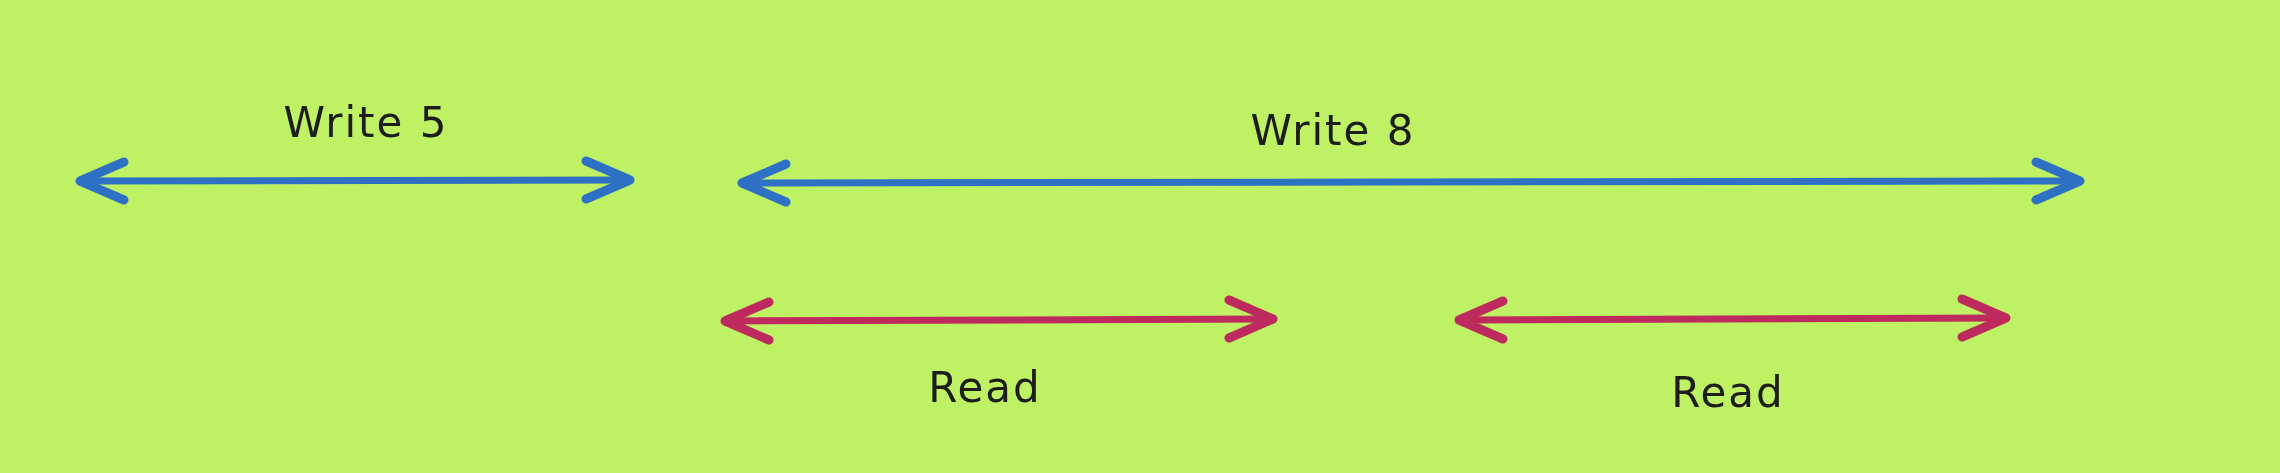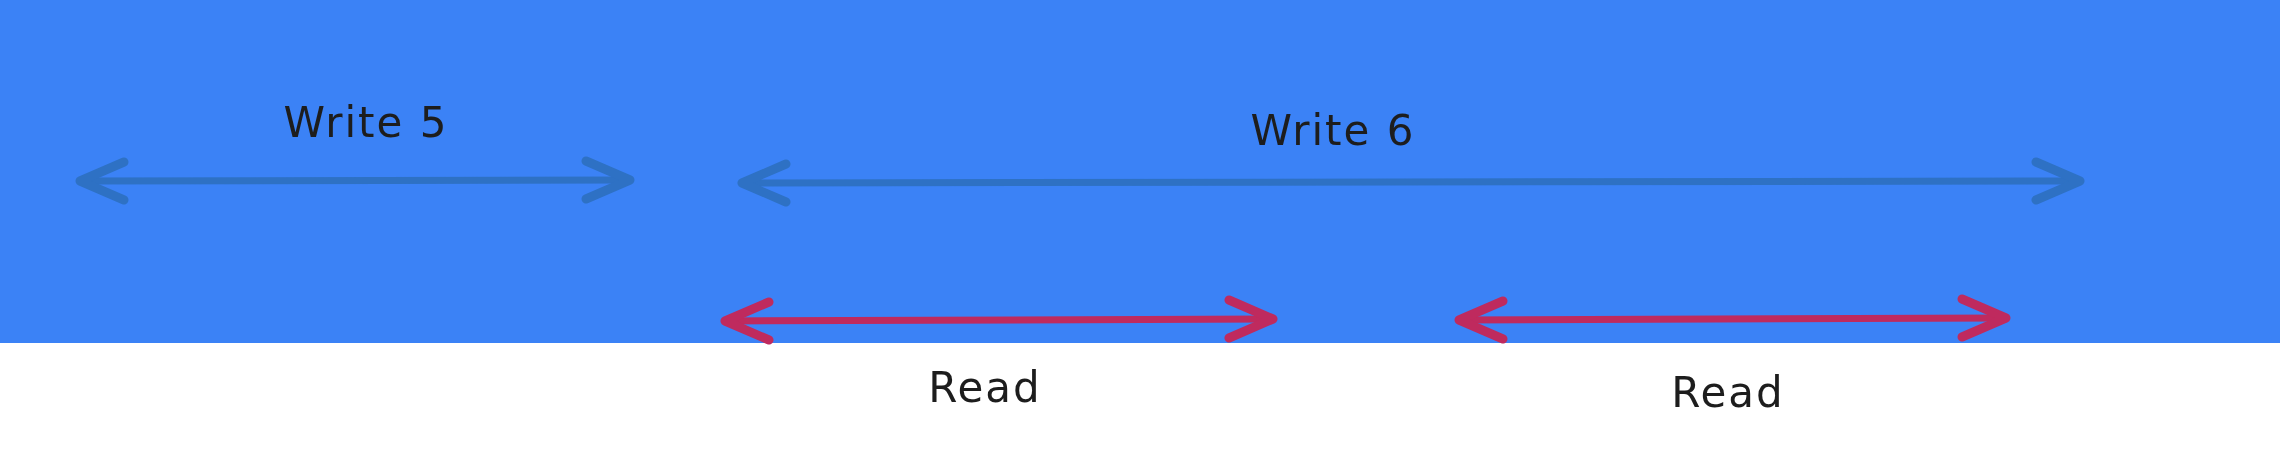--- a/index.html
+++ b/index.html
@@ -6,22 +6,22 @@
     margin: 0;
     padding: 0;
     width: 2280px;
     height: 473px;
     overflow: hidden;
     font-family: "DejaVu Sans", "Liberation Sans", sans-serif;
   }
   .canvas {
     position: relative;
     width: 2280px;
-    height: 343px;
-    background: #3b82f6;
+    height: 473px;
+    background: #bef264;
   }
   #arrows-svg {
     position: absolute;
     left: 0;
     top: 0;
     width: 2280px;
     height: 473px;
     display: block;
   }
   .diagram-label {
@@ -57,16 +57,16 @@
         <path d="M 1229 300 L 1273 319 L 1229 338" fill="none" stroke="#bf2a5e" stroke-width="9" stroke-linecap="round" stroke-linejoin="round"></path>
       </g>
       <g>
         <line x1="1461" y1="320" x2="2004" y2="318" stroke="#bf2a5e" stroke-width="7" stroke-linecap="round"></line>
         <path d="M 1503 301 L 1459 320 L 1503 339" fill="none" stroke="#bf2a5e" stroke-width="9" stroke-linecap="round" stroke-linejoin="round"></path>
         <path d="M 1962 299 L 2006 318 L 1962 337" fill="none" stroke="#bf2a5e" stroke-width="9" stroke-linecap="round" stroke-linejoin="round"></path>
       </g>
     </svg>
 
   <div class="diagram-label" style="left: 366px; top: 122px;">Write 5</div>
-  <div class="diagram-label" style="left: 1333px; top: 130px;">Write 6</div>
+  <div class="diagram-label" style="left: 1333px; top: 130px;">Write 8</div>
   <div class="diagram-label" style="left: 985px; top: 387px;">Read</div>
   <div class="diagram-label" style="left: 1728px; top: 392px;">Read</div>
 </div>
 
 </body></html>

